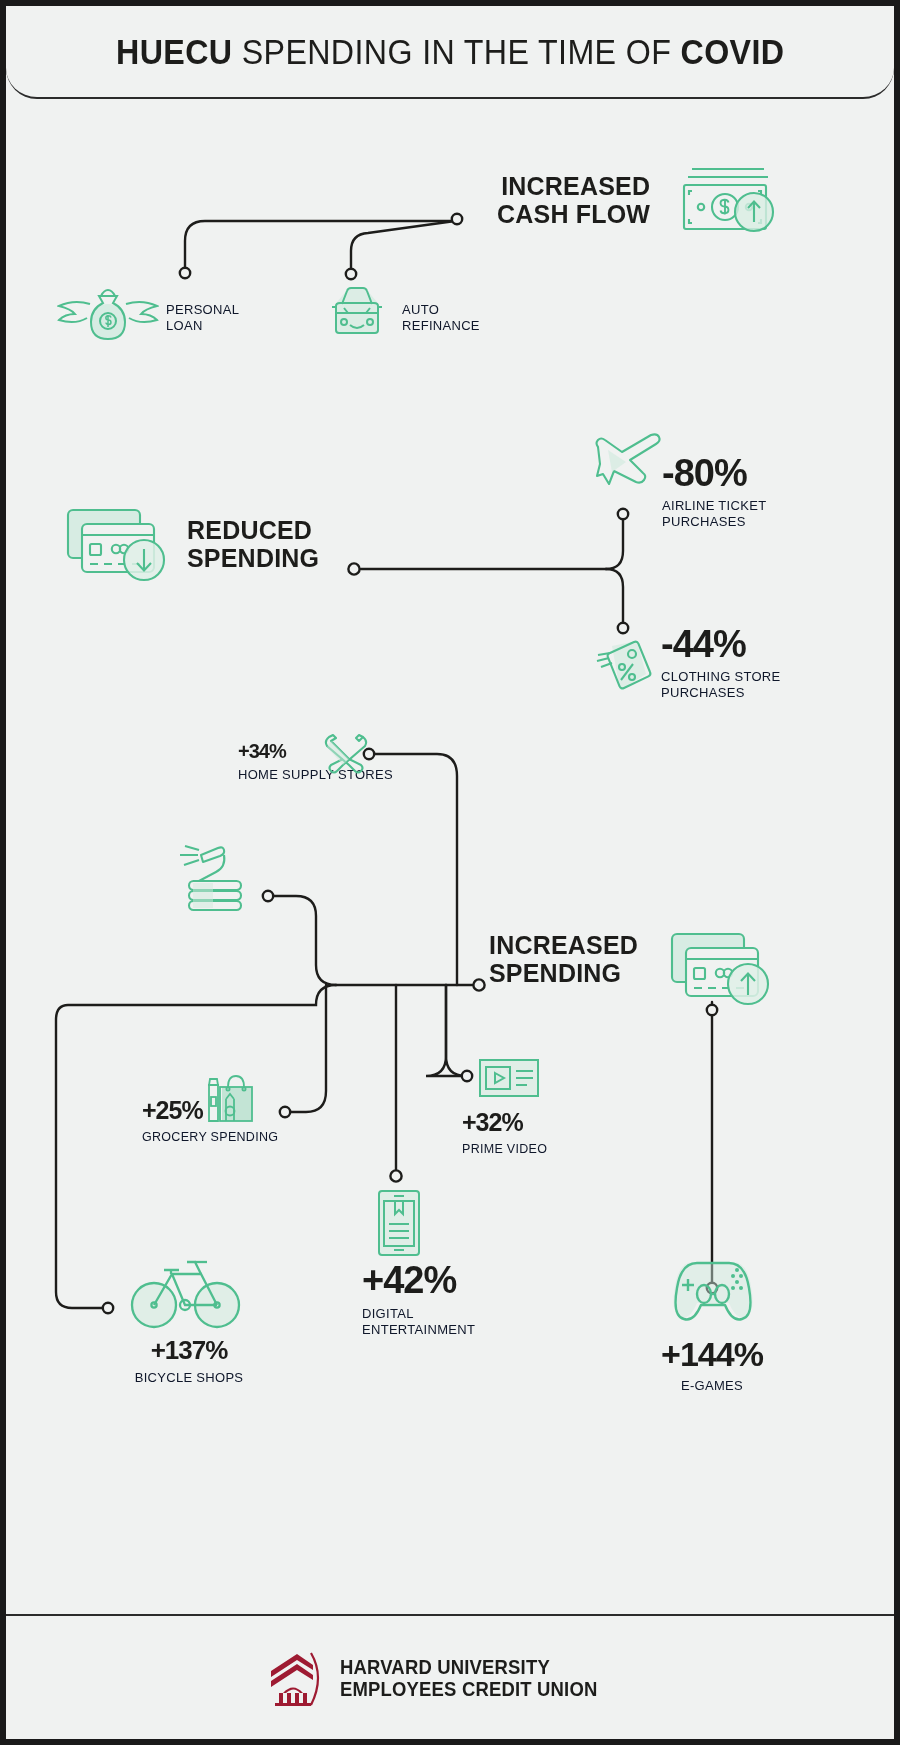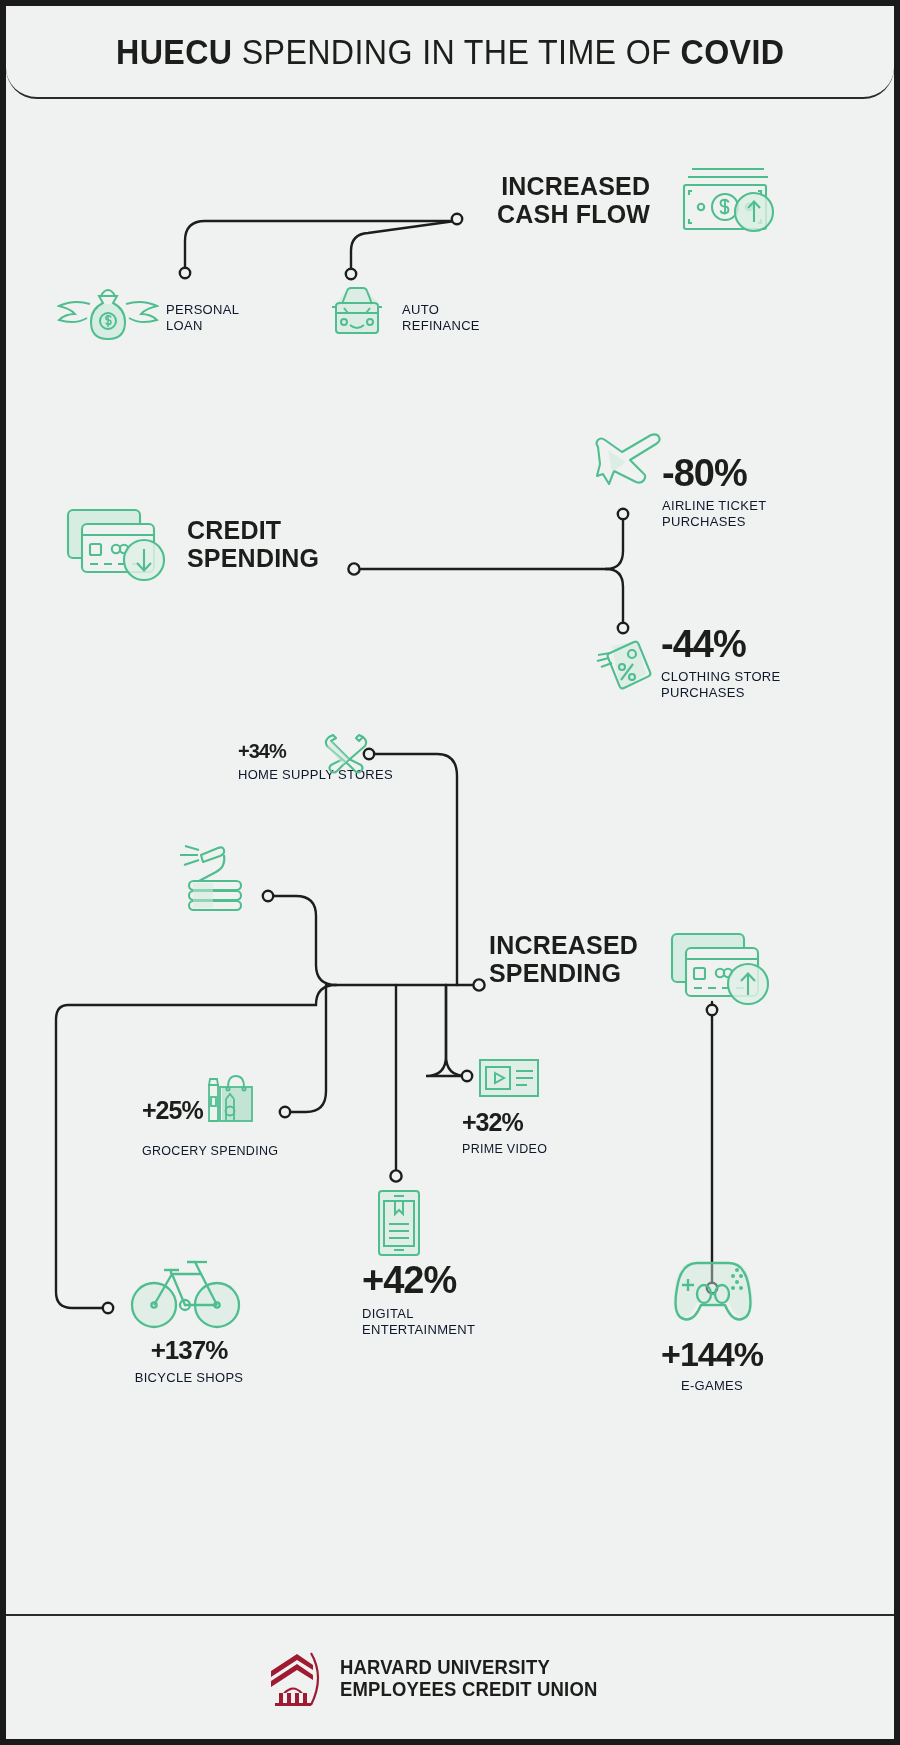--- a/index.html
+++ b/index.html
@@ -192,21 +192,21 @@
         <circle cx="61" cy="45" r="4.2"></circle>
       <path d="M27,60 L35,60 M41,60 L49,60 M55,60 L63,60 M69,60 L77,60"></path>
     </g>
     <circle cx="81" cy="56" r="20" fill="#dff0e8" opacity=".85"></circle>
     <g fill="none" stroke="#4fbe8f" stroke-width="2.1">
       <circle cx="81" cy="56" r="20"></circle>
       <path d="M81,45 L81,66 M74,59 L81,66.5 L88,59"></path>
     </g>
   </svg>
   <div class="node hub" style="left:181px;top:510px;">
-    <div>CREDIT</div>
+    <div>REDUCED</div>
     <div>SPENDING</div>
   </div>
 
   <svg class="ic" style="left:586px;top:424px;" width="76" height="68" viewBox="0 0 76 68">
     <g fill="none" stroke="#4fbe8f" stroke-width="2.1" stroke-linejoin="round">
       <path d="M8,34 L5,46 L11,44 L17,54 L22,41 L44,52 q5,2 8,-2 q3,-4 -1,-7 L38,30 L64,14 q5,-3 3,-7 q-2,-4 -8,-2 L30,22 L13,10 q-4,-3 -7,0 q-3,3 0,7 Z"></path>
     </g>
     <path d="M16,20 L34,32 L20,42 Z" fill="#cfe9dd" opacity=".6"></path>
   </svg>
   <div class="node" style="left:656px;top:448px;">
@@ -278,21 +278,21 @@
       <path d="M53,16 q2,12 -8,17 L28,42"></path>
       <rect x="18" y="42" width="52" height="9" rx="4.5"></rect>
       <rect x="18" y="52" width="52" height="9" rx="4.5"></rect>
       <rect x="18" y="62" width="52" height="9" rx="4.5"></rect>
     </g>
     <rect x="22" y="44" width="20" height="25" fill="#cfe9dd" opacity=".5"></rect>
   </svg>
 
   <div class="node" style="left:136px;top:1092px;">
     <div class="pct" style="font-size:25px;">+25%</div>
-    <div class="cap" style="margin-top:21px;font-size:12.5px;">GROCERY SPENDING</div>
+    <div class="cap" style="margin-top:7px;font-size:12.5px;">GROCERY SPENDING</div>
   </div>
   <svg class="ic" style="left:198px;top:1063px;" width="52" height="54" viewBox="0 0 52 54">
     <rect x="18" y="18" width="30" height="34" fill="#9fd9bd" opacity=".55"></rect>
     <g fill="none" stroke="#4fbe8f" stroke-width="1.8">
       <rect x="16" y="18" width="32" height="34"></rect>
       <path d="M24,18 q0,-11 8,-11 q8,0 8,11"></path>
       <circle cx="24" cy="20" r="1.6"></circle>
         <circle cx="40" cy="20" r="1.6"></circle>
       <path d="M5,16 L14,16 L14,52 L5,52 Z"></path>
       <path d="M6,10 L13,10 L14,16 L5,16 Z"></path>

